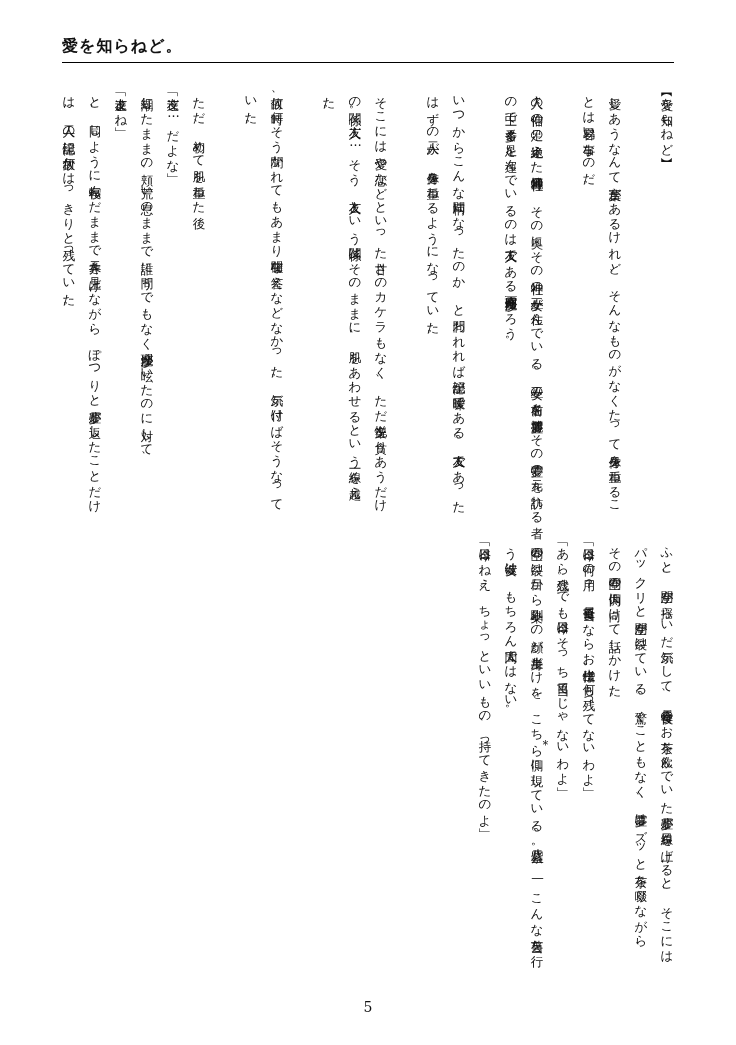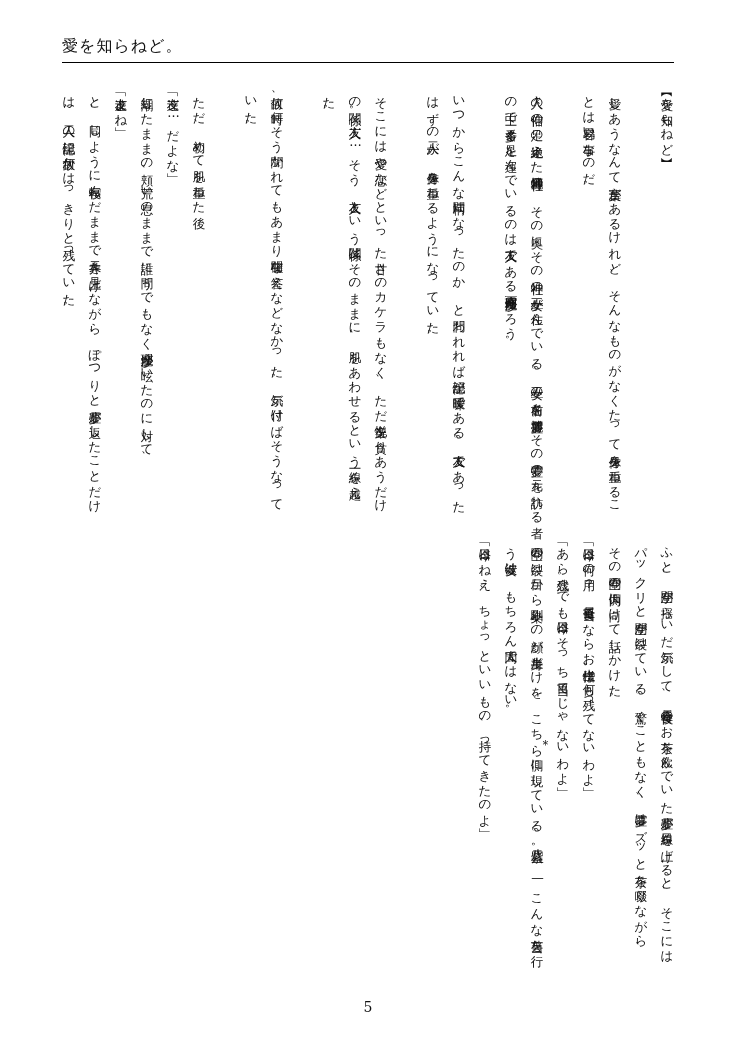--- a/index.html
+++ b/index.html
@@ -18,21 +18,21 @@
     margin: 0 auto;
     background: #ffffff;
     overflow: hidden;
     box-sizing: border-box;
   }
   .header-title {
     position: absolute;
     top: 36px;
     left: 62px;
     font-family: "DejaVu Sans", "Liberation Sans", sans-serif;
-    font-weight: 400;
+    font-weight: 700;
     font-size: 16px;
     letter-spacing: 1px;
     color: #111111;
   }
   .rule {
     position: absolute;
     left: 62px;
     top: 62px;
     width: 612px;
     height: 1px;

